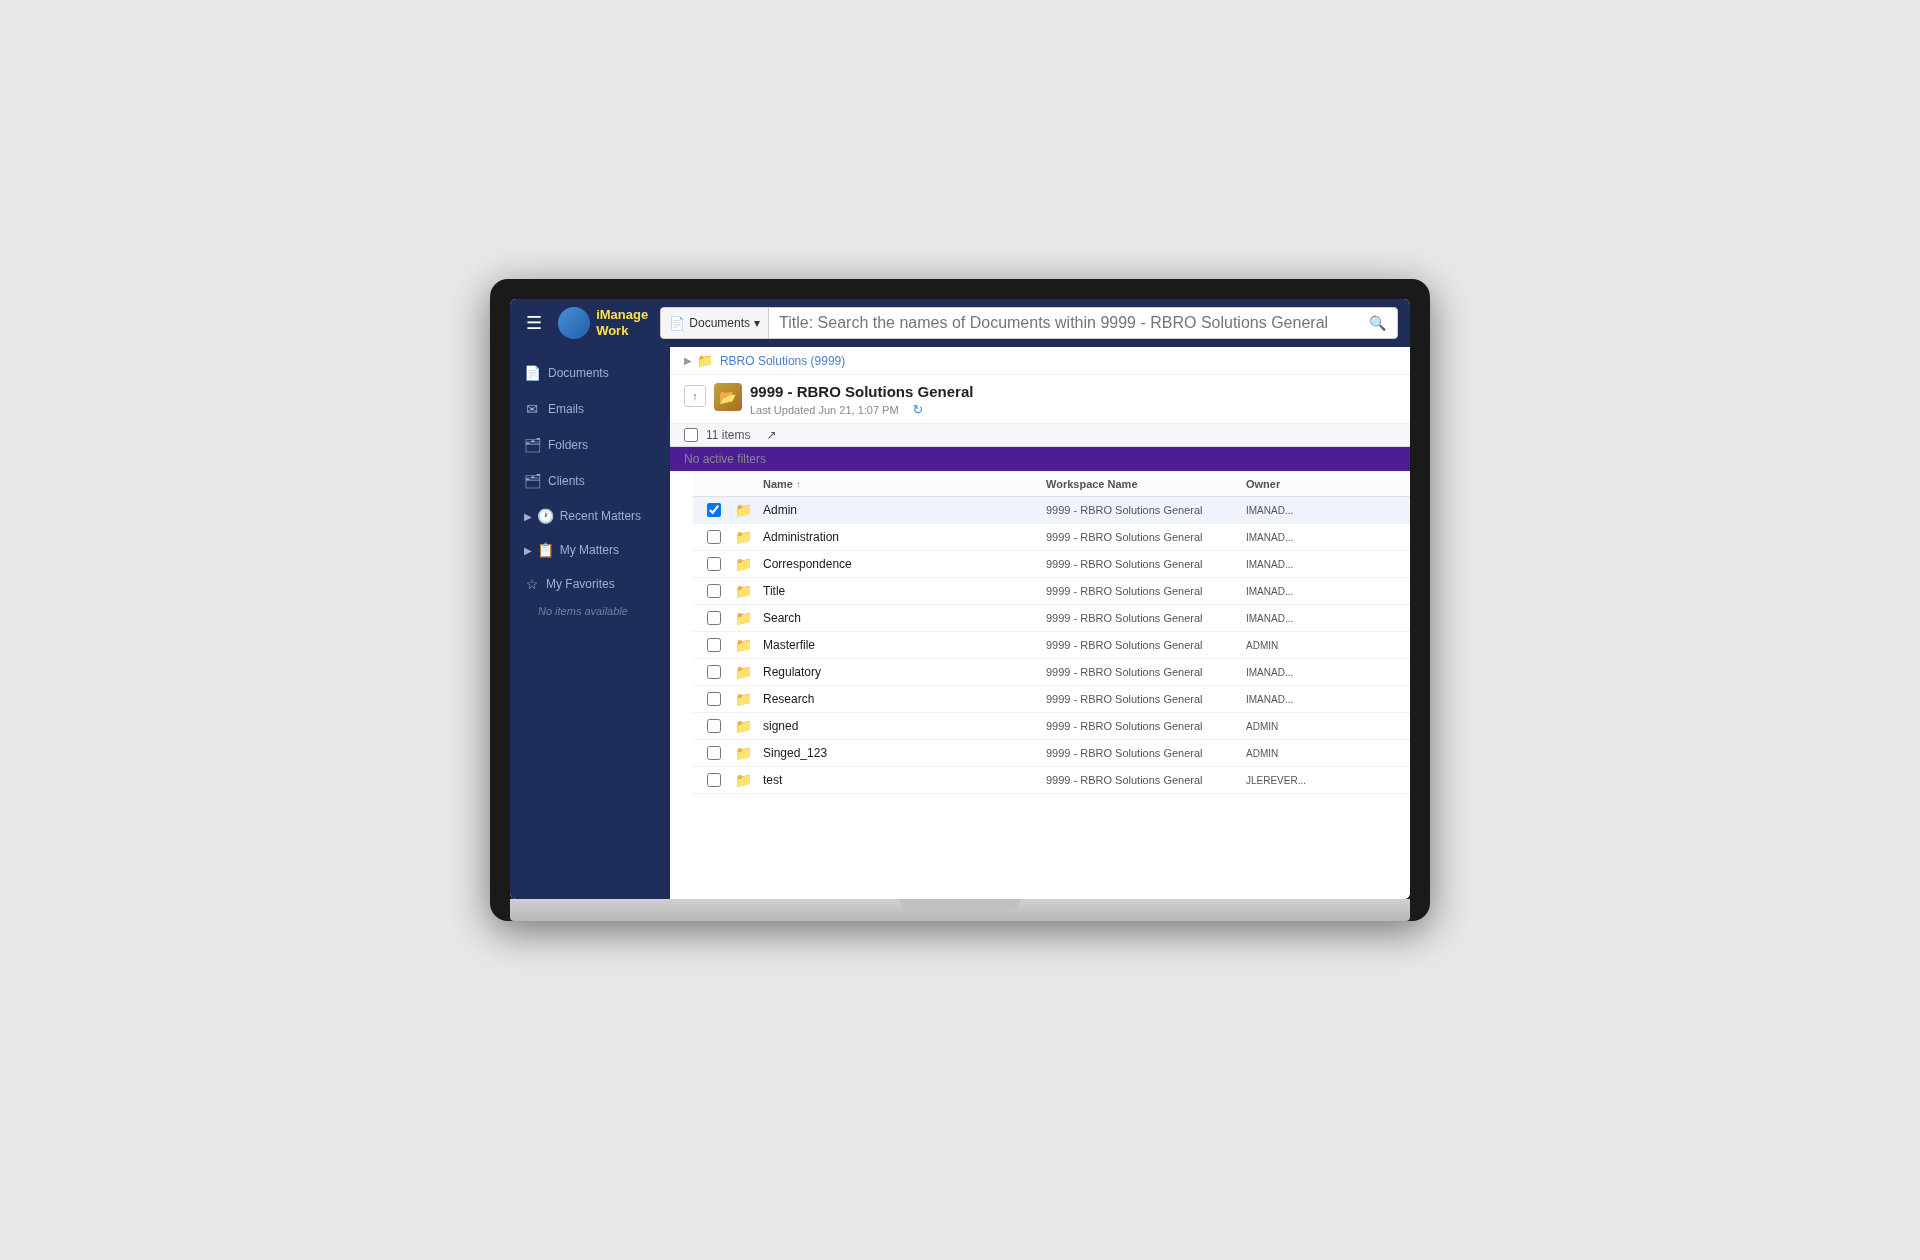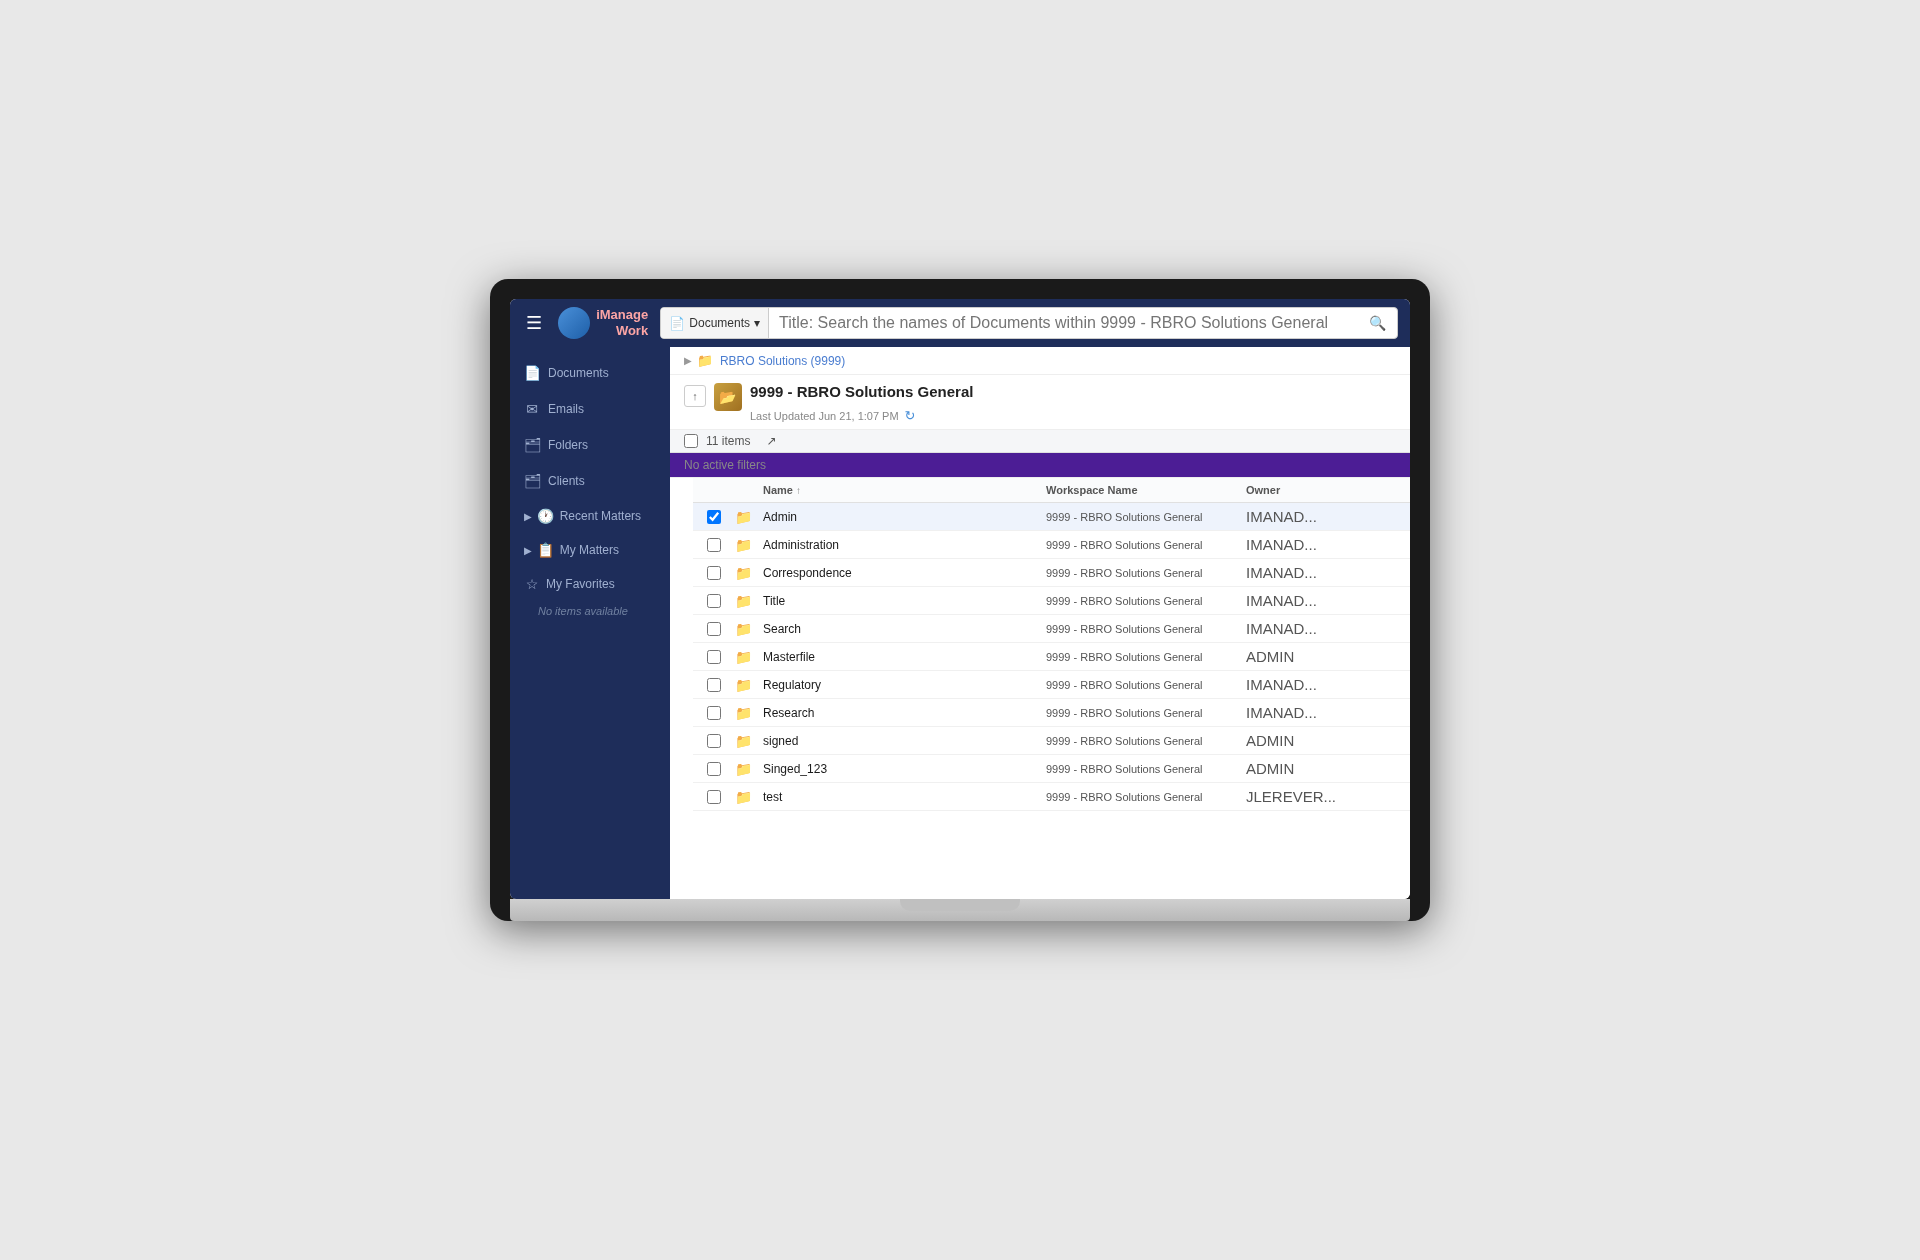--- a/index.html
+++ b/index.html
@@ -87,25 +87,24 @@
       border-radius: 50%;
       display: flex;
       align-items: center;
       justify-content: center;
       color: #fff;
       font-weight: bold;
       font-size: 14px;
     }
 
     .logo-text {
-      color: #fca5a5;
+      color: #fde047;
       font-size: 13px;
       font-weight: 600;
       line-height: 1.2;
-      text-align: right;
     }
 
     .search-bar {
       display: flex;
       align-items: center;
       background: #fff;
       border-radius: 4px;
       flex: 1;
       height: 32px;
       overflow: hidden;
@@ -290,22 +289,22 @@
       font-size: 15px;
       font-weight: 600;
       color: #222;
     }
 
     .workspace-subtitle {
       font-size: 11px;
       color: #888;
       display: flex;
       align-items: center;
-      gap: 6px;
-      margin-top: 8px;
+      gap: 14px;
+      margin-top: 2px;
     }
 
     .refresh-icon {
       color: #4a90d9;
       cursor: pointer;
       font-size: 13px;
     }
 
     
     .toolbar {
@@ -400,21 +399,21 @@
       cursor: pointer;
     }
 
     .cell-workspace {
       color: #555;
       font-size: 11px;
     }
 
     .cell-owner {
       color: #555;
-      font-size: 15px;
+      font-size: 10px;
     }
 
     .checkbox-header {
       width: 14px;
       height: 14px;
     }
   </style>
 </head>
 <body>
 

